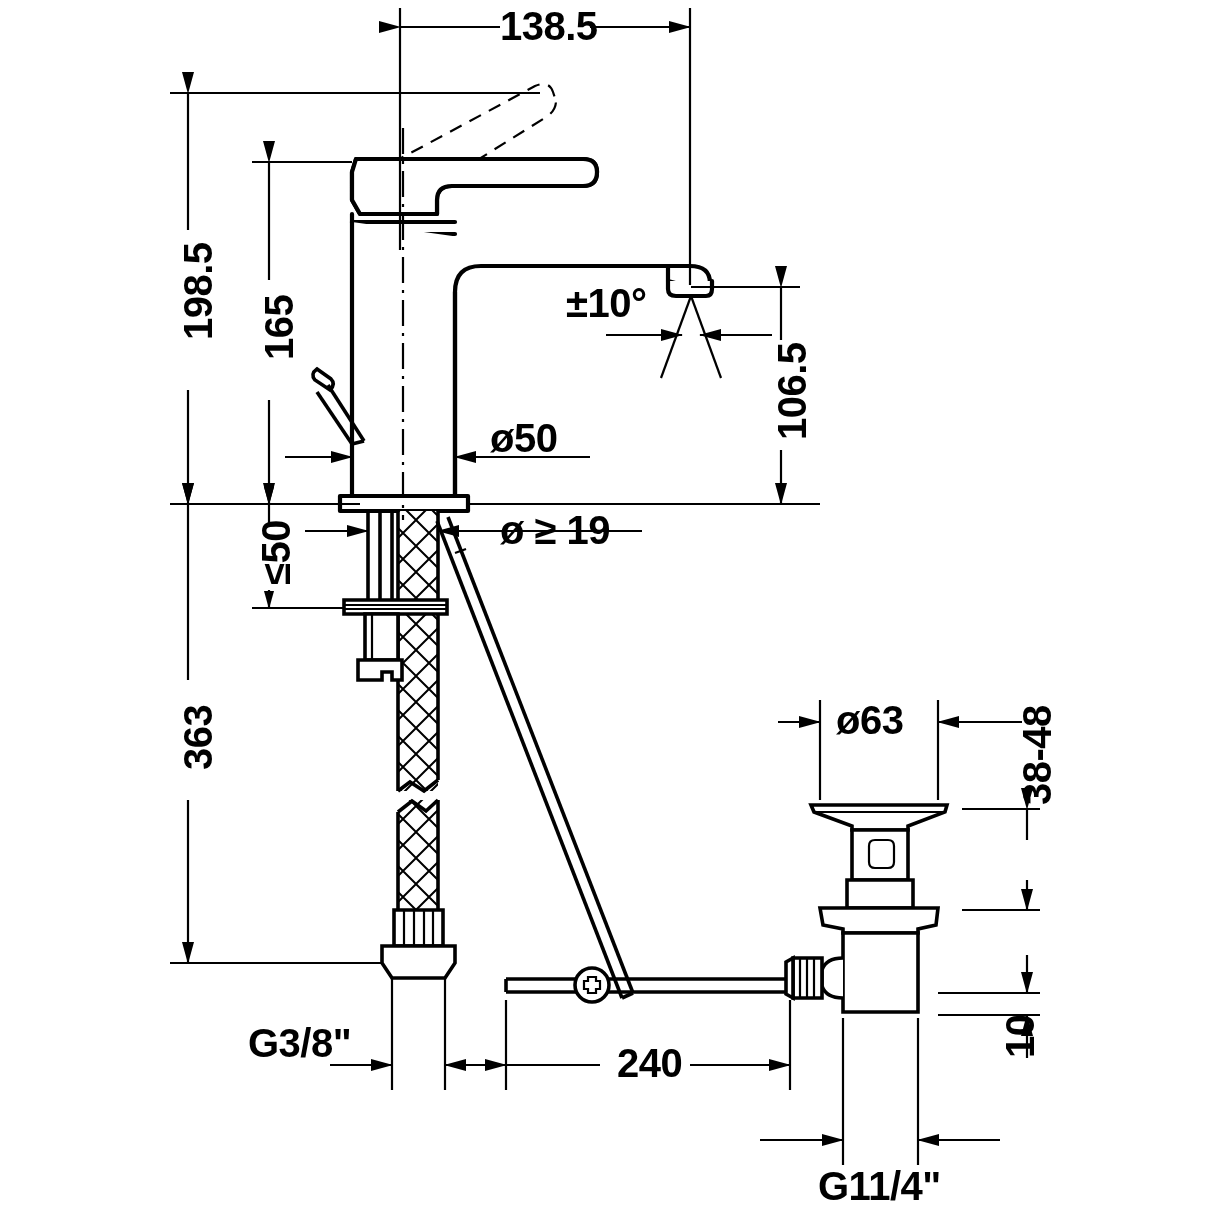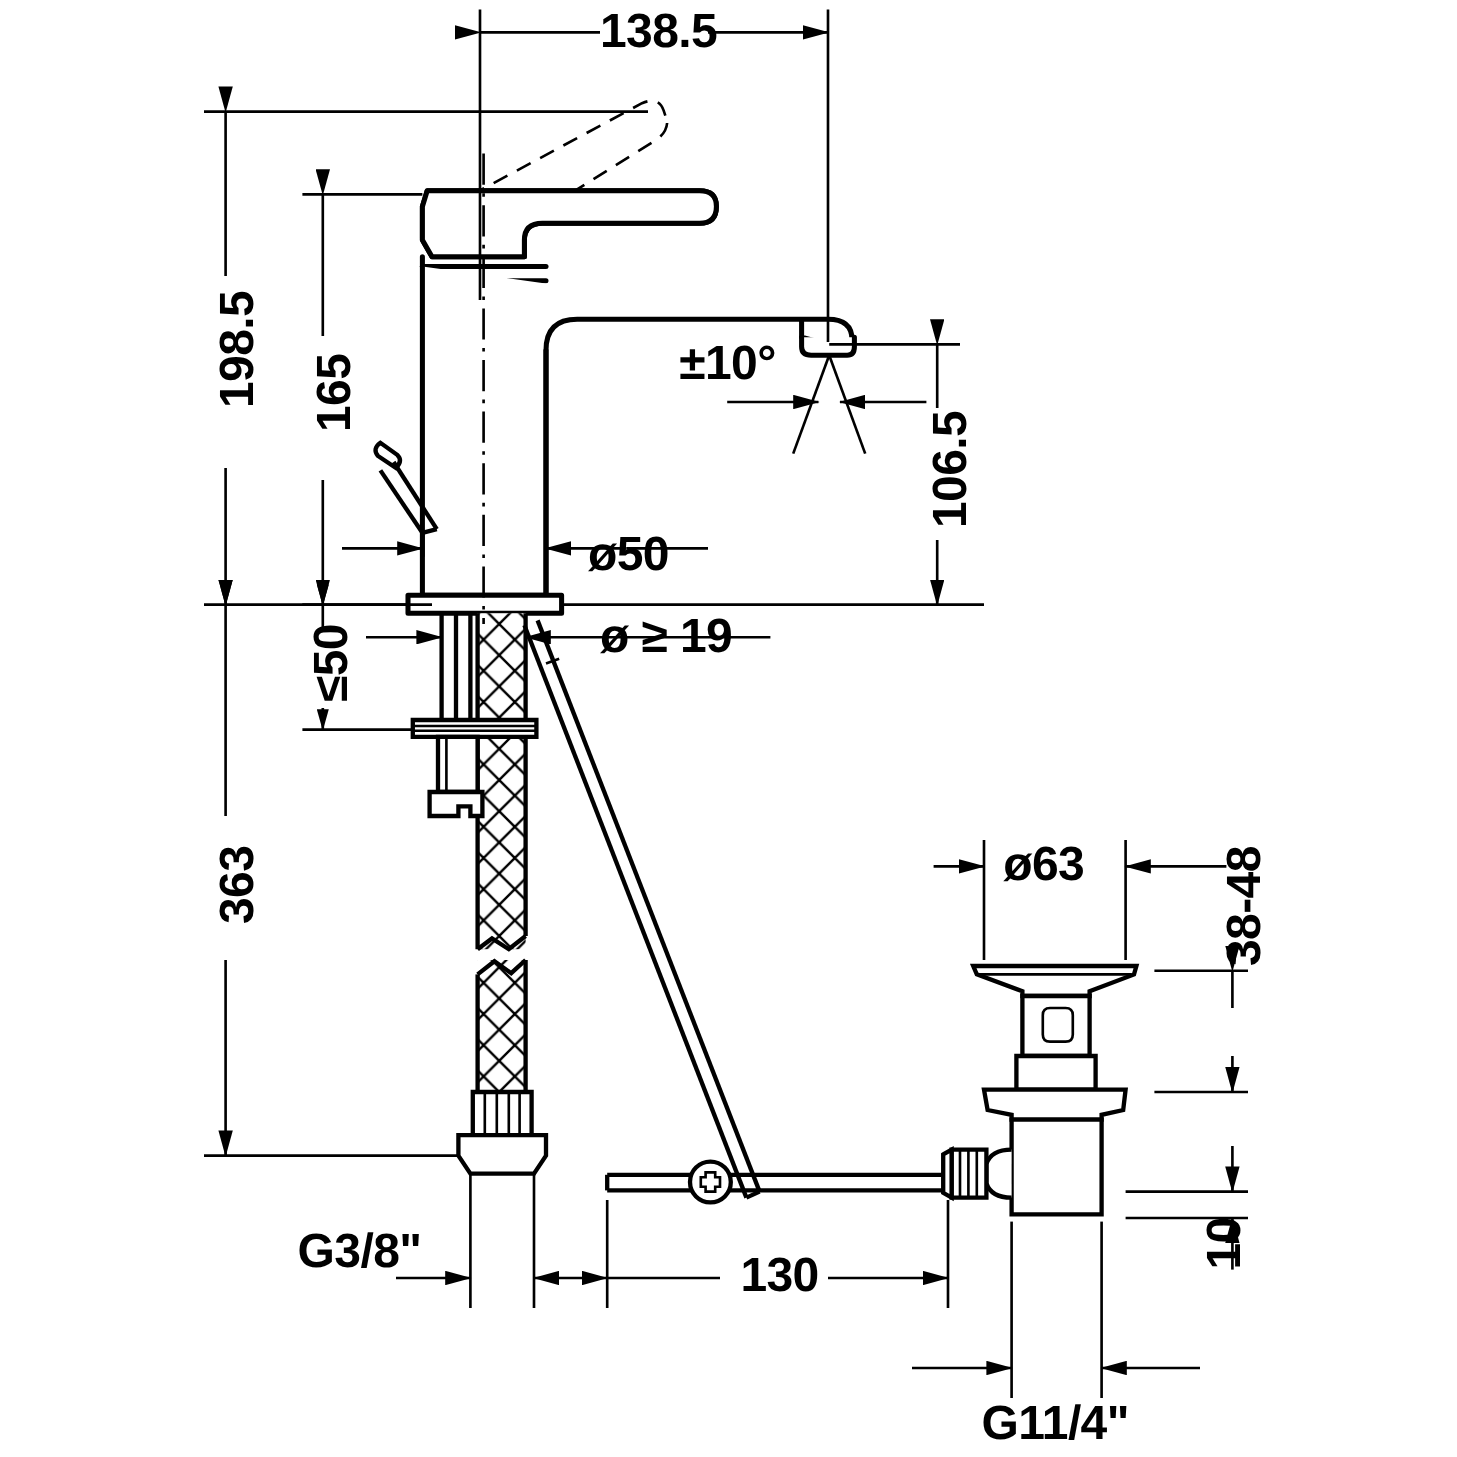--- a/index.html
+++ b/index.html
@@ -280,33 +280,33 @@
 <div class="dimtxt" style="left:500px;top:6px;">138.5</div>
 
 <div class="dimtxt rot90" style="left:178px;top:340px;">198.5</div>
 
 <div class="dimtxt rot90" style="left:259px;top:360px;">165</div>
 
 <div class="dimtxt rot90" style="left:178px;top:770px;">363</div>
 
 <div class="dimtxt rot90" style="left:256px;top:585px;">≤50</div>
 
-<div class="dimtxt" style="left:490px;top:418px;margin-top:24px;">ø50</div>
+<div class="dimtxt" style="left:490px;top:418px;">ø50</div>
 
 <div class="dimtxt" style="left:500px;top:510px;">ø ≥ 19</div>
 
 <div class="dimtxt" style="left:566px;top:283px;text-align:center;">±10°</div>
 
 <div class="dimtxt rot90" style="left:772px;top:440px;">106.5</div>
 
 <div class="dimtxt" style="left:836px;top:700px;text-align:center;">ø63</div>
 
 <div class="dimtxt rot90" style="left:1017px;top:805px;">38-48</div>
 
 <div class="dimtxt rot90" style="left:1000px;top:1058px;">10</div>
 
 <div class="dimtxt" style="left:248px;top:1023px;">G3/8"</div>
 
-<div class="dimtxt" style="left:617px;top:1043px;">130</div>
+<div class="dimtxt" style="left:617px;top:1043px;">240</div>
 
 <div class="dimtxt" style="left:818px;top:1166px;">G11/4"</div>
 
 </div>
 
 </body></html>

